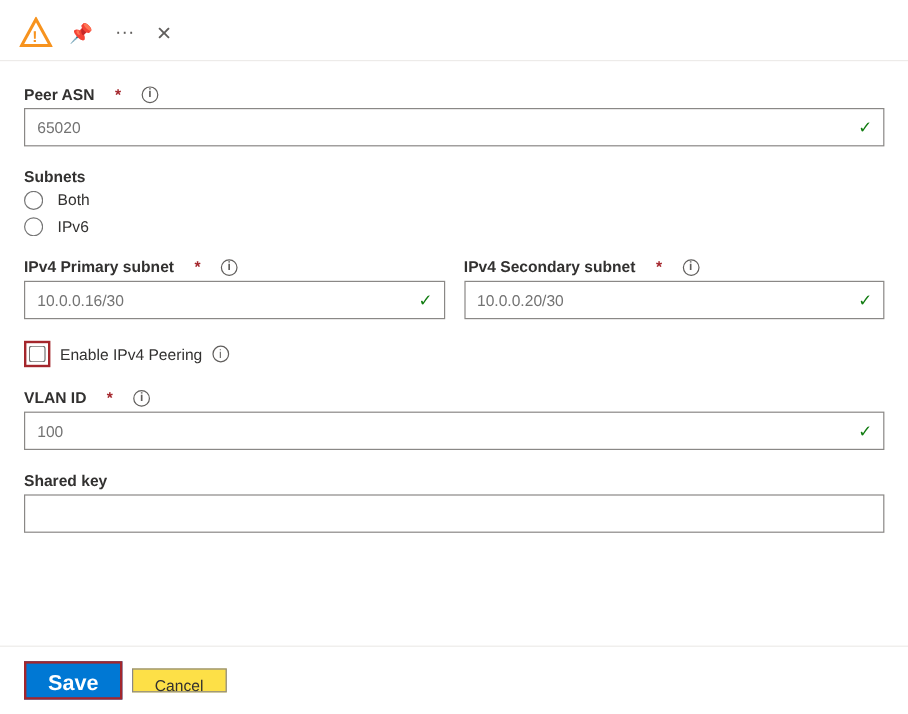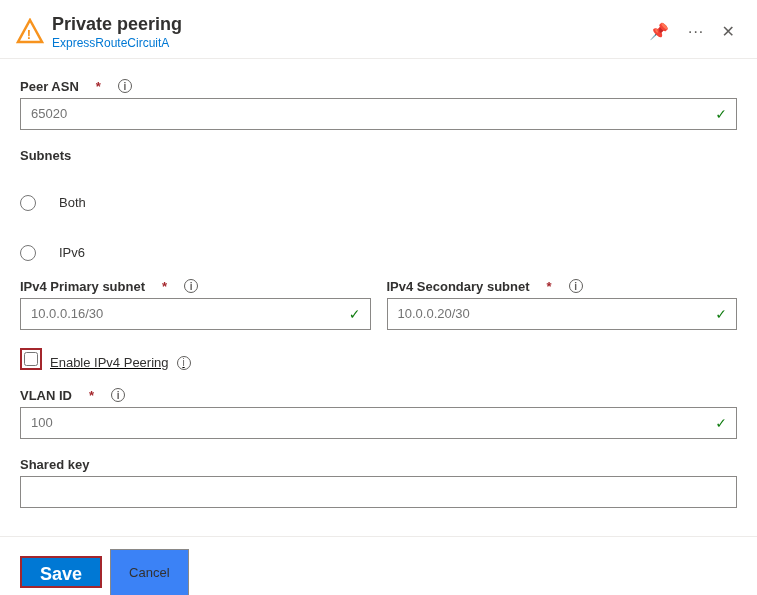--- a/index.html
+++ b/index.html
@@ -122,46 +122,43 @@
       pointer-events: none;
     }
     .radio-group {
       display: flex;
       flex-direction: column;
       gap: 6px;
       margin-top: 4px;
     }
     .radio-item {
       display: flex;
-      align-items: center;
-      gap: 23px;
-      cursor: pointer;
-      margin-top: 28px;
+      gap: 12px;
+      cursor: pointer;
     }
     .radio-item input[type="radio"] {
       accent-color: #0078d4;
       width: 16px;
       height: 16px;
       cursor: pointer;
     }
     .radio-label {
       font-size: 13px;
       color: #323130;
     }
     .two-col {
       display: grid;
       grid-template-columns: 1fr 1fr;
       gap: 16px;
     }
     .checkbox-row {
       display: flex;
-      align-items: flex-end;
+      align-items: center;
       gap: 8px;
       margin-bottom: 18px;
-      text-decoration: underline;
     }
     .checkbox-wrapper {
       display: inline-flex;
       align-items: center;
       border: 2px solid #a4262c;
       padding: 2px;
     }
     .checkbox-wrapper input[type="checkbox"] {
       width: 14px;
       height: 14px;
@@ -183,45 +180,41 @@
       color: #fff;
       border: 2px solid #a4262c;
       padding: 6px 18px;
       font-size: 18px;
       font-weight: 600;
       cursor: pointer;
       height: 32px;
       outline: none;
     }
     .btn-secondary {
-      background: #3b82f6;
+      background: #fde047;
       color: #323130;
       border: 1px solid #8a8886;
       padding: 6px 18px;
       font-size: 13px;
       cursor: pointer;
-      height: 47px;
+      height: 20px;
       outline: none;
     }
   </style>
 </head>
 <body>
 
 <div class="dialog">
 
   <div class="dialog-header">
     <div class="header-icon">
       <svg width="28" height="28" viewBox="0 0 28 28">
         <polygon points="14,2 26,24 2,24" fill="none" stroke="#f7931e" stroke-width="2.5"></polygon>
         <text x="13" y="21" font-size="13" font-weight="bold" fill="#f7931e" text-anchor="middle">!</text>
       </svg>
-    </div>
-    <div class="header-title-group">
-      <div class="header-title">Private peering</div>
-      <div class="header-subtitle">ExpressRouteCircuitA</div>
     </div>
     <div class="header-actions">
       <button class="icon-btn" title="Pin">
         <span>📌</span>
       </button>
       <button class="icon-btn" title="More">
         <span>···</span>
       </button>
       <button class="icon-btn" title="Close">
         <span>✕</span>

